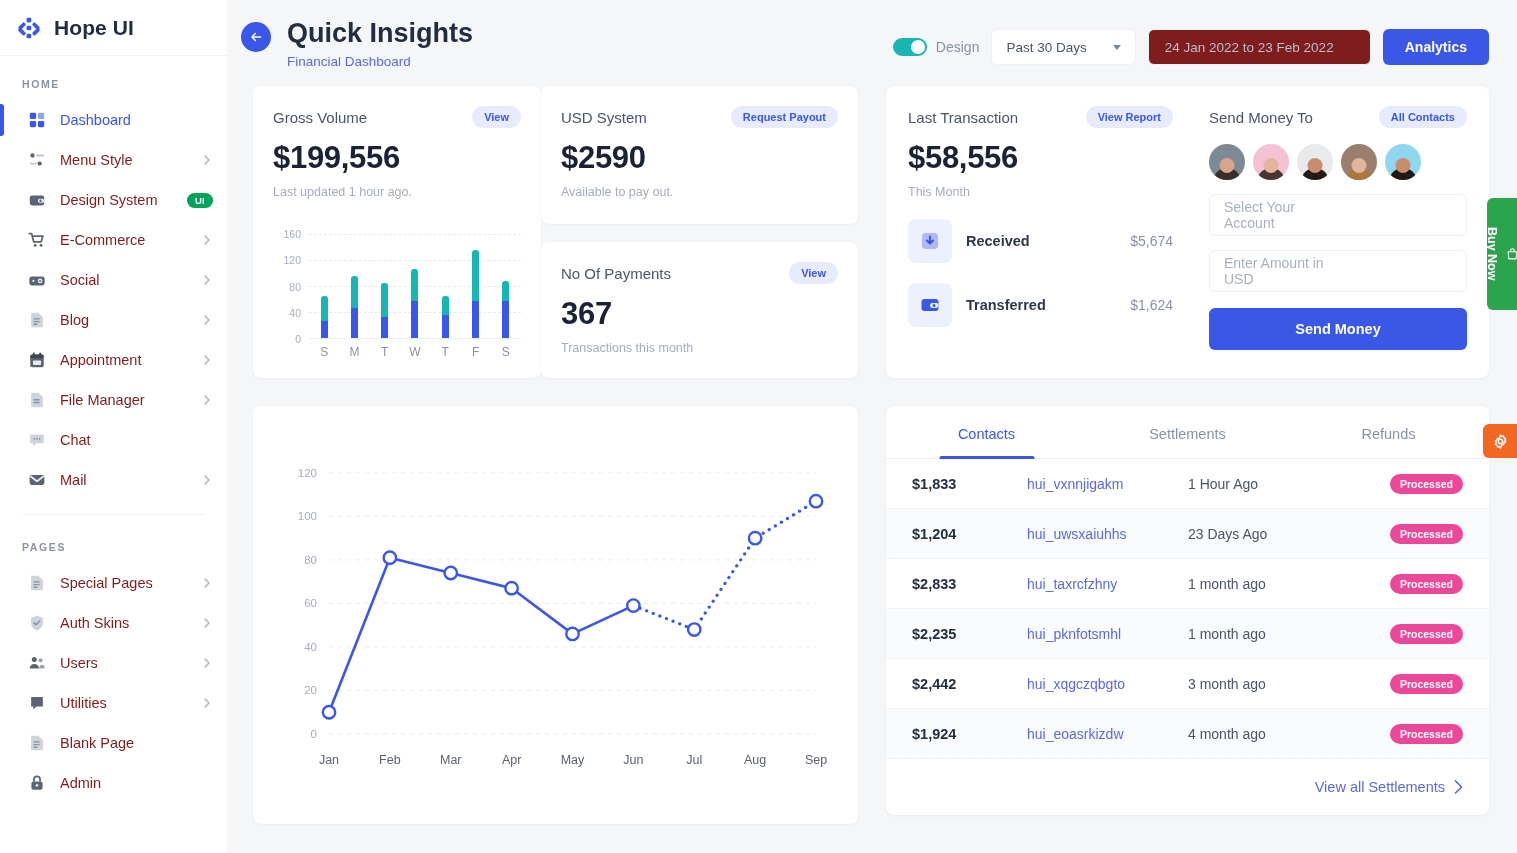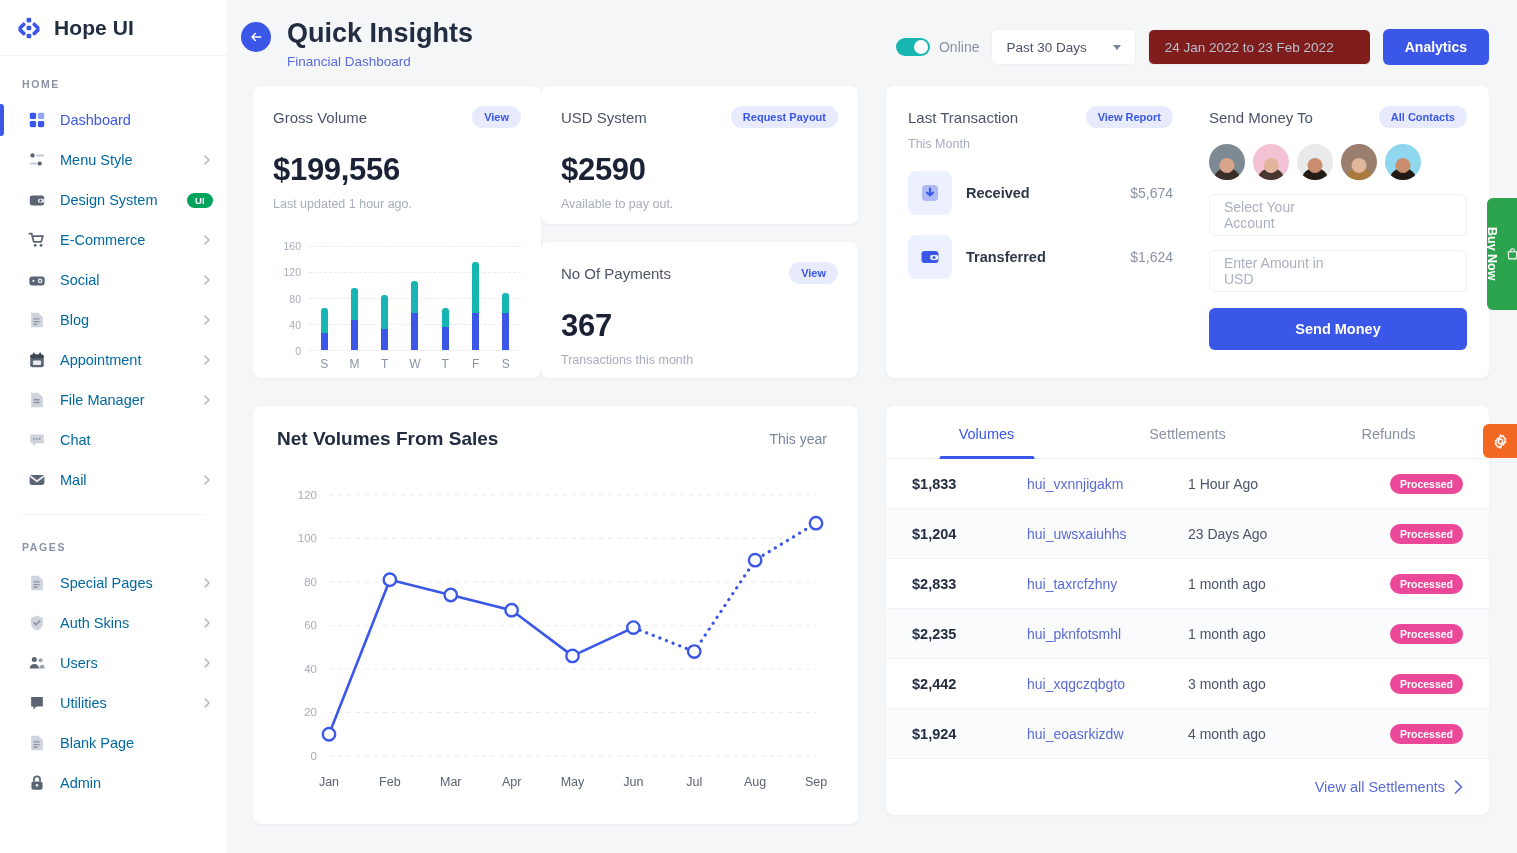--- a/index.html
+++ b/index.html
@@ -30,21 +30,21 @@
 
   .nav-section { font-size: 10.5px; letter-spacing: 1.6px; color: #8a92a6;
                  font-weight: 700; padding: 22px 0 10px 22px; }
   .nav-section.pages { padding-top: 26px; }
 
   .nav-item {
     display: flex; align-items: center; height: 40px;
     padding-left: 28px; padding-right: 14px;
     gap: 14px; position: relative; cursor: pointer;
   }
-  .nav-item .lbl { font-size: 14.5px; color: #0369a1; flex: 1; white-space: nowrap; }
+  .nav-item .lbl { font-size: 14.5px; color: #7f1d1d; flex: 1; white-space: nowrap; }
   .nav-item.active .lbl { color: #3a57e8; }
   .nav-item.active::before {
     content: ""; position: absolute; left: 0; top: 4px;
     width: 4px; height: 32px; background: #3a57e8; border-radius: 0 3px 3px 0;
   }
   .nav-ico { width: 18px; height: 18px; flex: 0 0 18px; display: flex;
              align-items: center; justify-content: center; }
   .nav-ico svg { display: block; }
   .chev { width: 12px; height: 12px; flex: 0 0 12px; opacity: .75; }
   .ui-badge {
@@ -98,21 +98,21 @@
 
   
   .content { padding: 0 28px 0 26px; }
   .row { display: flex; gap: 28px; align-items: flex-start; }
   .col-left  { width: 605px; flex: 0 0 605px; }
   .col-right { flex: 1; }
 
   .card { background: #fff; border-radius: 8px; box-shadow: 0 1px 3px rgba(40,50,80,.055); }
   .card-head { display: flex; align-items: center; justify-content: space-between; }
   .card-title { font-size: 15px; color: #4b5468; }
-  .big-num { font-size: 31px; font-weight: 700; color: #1b2236; margin-top: 24px;
+  .big-num { font-size: 31px; font-weight: 700; color: #1b2236; margin-top: 12px;
              letter-spacing: -.3px; }
   .fine { font-size: 12.5px; color: #a6adbb; margin-top: 9px; }
   .pill {
     background: #e8ebfd; color: #3a57e8; font-size: 11px; font-weight: 700;
     border-radius: 12px; padding: 5px 12px; cursor: pointer; white-space: nowrap;
   }
 
   .top-row { display: flex; }
 
   
@@ -455,21 +455,21 @@
     <div class="titleblock">
       <div class="page-title">Quick Insights</div>
       <div class="page-sub">Financial Dashboard</div>
     </div>
 
     <div class="top-ctrls">
       <div class="switch-wrap">
         <div class="switch">
             <div class="knob"></div>
           </div>
-        <span class="switch-lbl">Online</span>
+        <span class="switch-lbl">Design</span>
       </div>
       <div class="sel-box">
         <span>Past 30 Days</span>
         <span class="caret"></span>
       </div>
       <div class="date-box">
         <span>24 Jan 2022 to 23 Feb 2022</span>
       </div>
       <button class="btn-primary">Analytics</button>
     </div>
@@ -579,20 +579,21 @@
         </div>
       </div>
 
       <div class="col-right">
         <div class="card c-trans">
           <div class="trans-left">
             <div class="card-head">
               <span class="card-title">Last Transaction</span>
               <span class="pill">View Report</span>
             </div>
+            <div class="big-num">$58,556</div>
             <div class="fine">This Month</div>
             <div id="tlines" style="margin-top:18px">
                 <div class="tline">
                   <span class="tline-ico">
                     <svg width="24" height="24" viewBox="0 0 24 24">
                       <rect x="4" y="4" width="16" height="16" rx="4" fill="#aeb9f5"></rect>
                       <path d="M12 7.5v7m0 0l-3-3m3 3l3-3" fill="none" stroke="#3a57e8" stroke-width="2.1" stroke-linecap="round" stroke-linejoin="round"></path>
                     </svg>
                   </span>
                   <span class="tline-body"><span class="tline-top">
@@ -653,27 +654,20 @@
             </div>
             <button class="btn-send">Send Money</button>
           </div>
         </div>
       </div>
     </div>
 
     <div class="row">
       <div class="col-left">
         <div class="card c-line">
-          <div class="card-head">
-            <span class="lc-title">Net Volumes From Sales</span>
-            <span class="lc-drop">
-              <span>This year</span>
-              <span class="caret"></span>
-            </span>
-          </div>
           <div class="lc-wrap">
             <svg id="linechart" width="557" height="340" viewBox="0 0 557 340">
                 <line x1="52" y1="298" x2="539" y2="298" stroke="#e9ebf0" stroke-width="1" stroke-dasharray="4 5"></line>
                 <text x="40" y="302" text-anchor="end" font-size="11.5" fill="#a6adbb" font-family="Liberation Sans, sans-serif">0</text>
                 <line x1="52" y1="254.48" x2="539" y2="254.48" stroke="#e9ebf0" stroke-width="1" stroke-dasharray="4 5"></line>
                 <text x="40" y="258.48" text-anchor="end" font-size="11.5" fill="#a6adbb" font-family="Liberation Sans, sans-serif">20</text>
                 <line x1="52" y1="210.95999999999998" x2="539" y2="210.95999999999998" stroke="#e9ebf0" stroke-width="1" stroke-dasharray="4 5"></line>
                 <text x="40" y="214.95999999999998" text-anchor="end" font-size="11.5" fill="#a6adbb" font-family="Liberation Sans, sans-serif">40</text>
                 <line x1="52" y1="167.44" x2="539" y2="167.44" stroke="#e9ebf0" stroke-width="1" stroke-dasharray="4 5"></line>
                 <text x="40" y="171.44" text-anchor="end" font-size="11.5" fill="#a6adbb" font-family="Liberation Sans, sans-serif">60</text>
@@ -704,21 +698,21 @@
                 <text x="478.125" y="328" text-anchor="middle" font-size="12.5" fill="#5a6270" font-family="Liberation Sans, sans-serif">Aug</text>
                 <text x="539" y="328" text-anchor="middle" font-size="12.5" fill="#5a6270" font-family="Liberation Sans, sans-serif">Sep</text>
               </svg>
           </div>
         </div>
       </div>
 
       <div class="col-right">
         <div class="card c-table">
           <div class="tabs" id="tabs">
-              <div class="tab active">Volumes</div>
+              <div class="tab active">Contacts</div>
               <div class="tab">Settlements</div>
               <div class="tab">Refunds</div>
             </div>
           <div id="trows">
               <div class="trow">
                 <span class="t-amt">$1,833</span>
                 <span class="t-id">hui_vxnnjigakm</span>
                 <span class="t-when">1 Hour Ago</span>
                 <span class="t-stat">
                   <span class="badge-ok">Processed</span>

